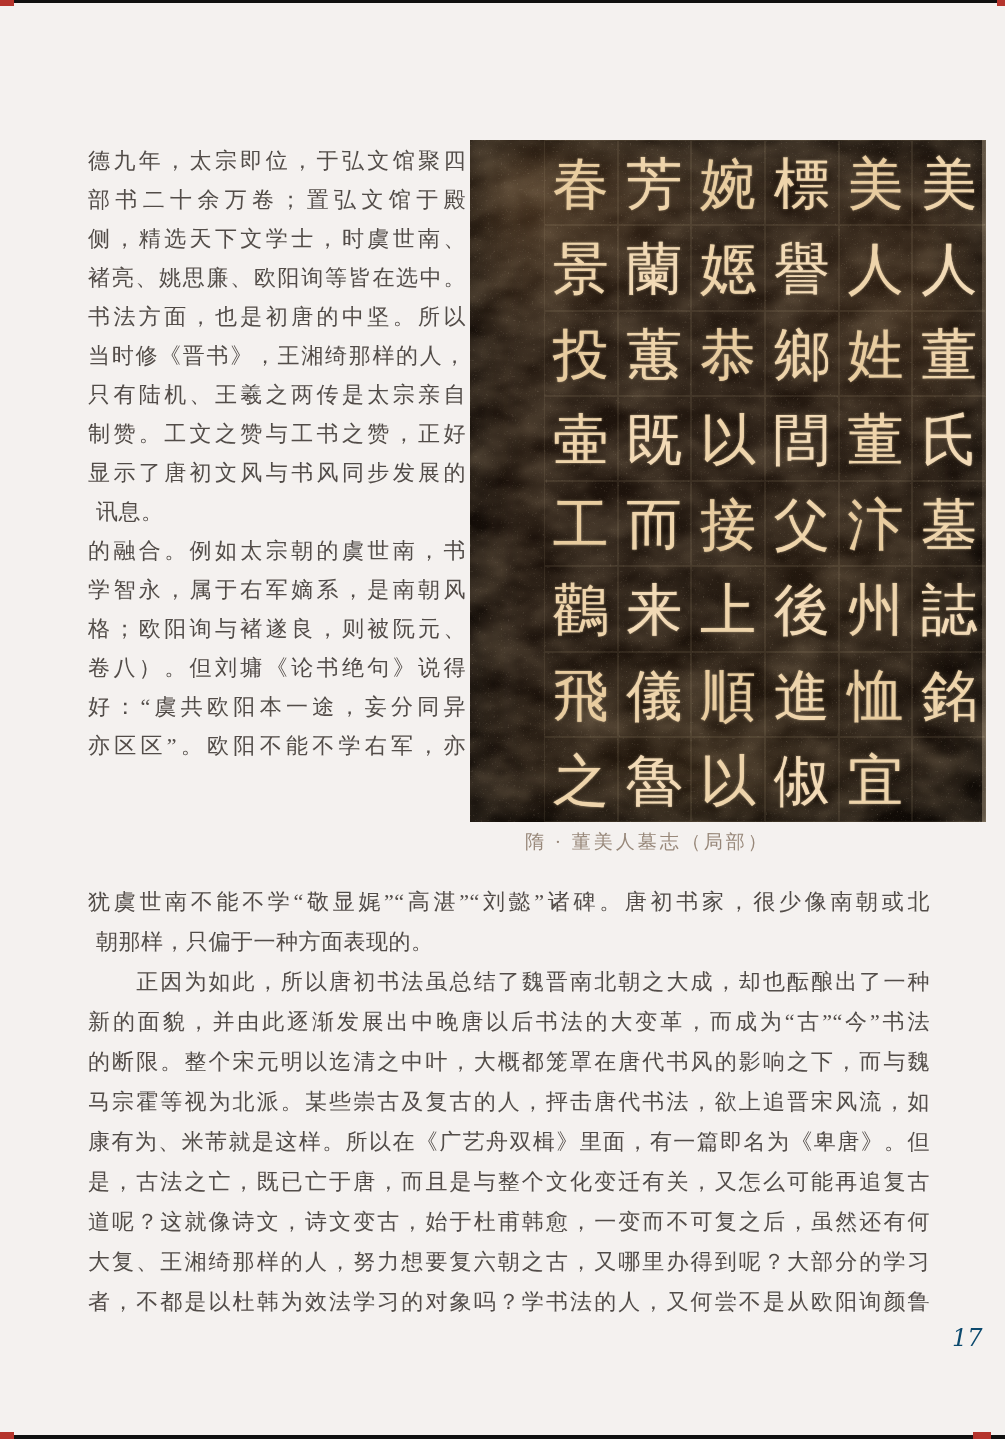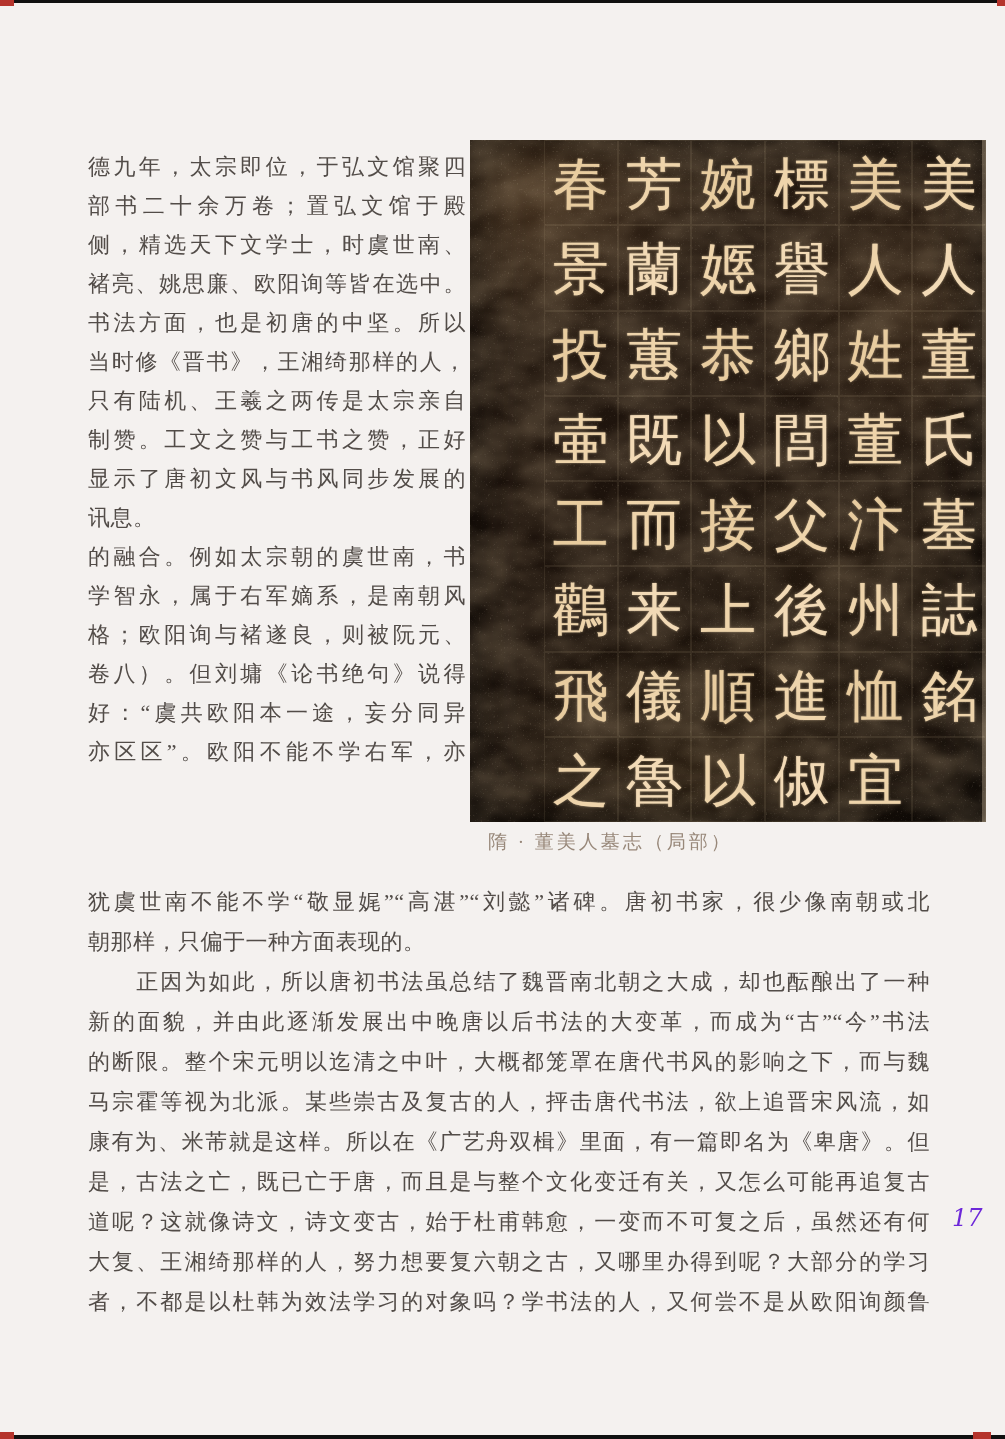--- a/index.html
+++ b/index.html
@@ -13,31 +13,31 @@
   .edge.top{top:0;height:3px;}
   .edge.bottom{bottom:0;height:4px;}
   .corner-mark{position:absolute;background:#b5342c;}
   .corner-mark.tl{left:0;top:0;width:14px;height:6px;}
   .corner-mark.tr{right:0;top:0;width:8px;height:6px;}
   .corner-mark.bl{left:0;bottom:0;width:14px;height:7px;}
   .corner-mark.br{right:14px;bottom:0;width:18px;height:7px;}
 
   
   .textblock{position:absolute;color:#524c48;}
-  .leftcol{left:88px;top:147px;width:378px;}
+  .leftcol{left:88px;top:141px;width:378px;}
   .fullwidth{left:88px;top:882px;width:842px;}
   .tline{
     font-size:22px;
     text-align:justify;text-align-last:justify;
     white-space:pre-wrap;
     letter-spacing:0.5px;
   }
   .leftcol .tline{height:39px;line-height:39px;}
   .fullwidth .tline{height:40px;line-height:40px;}
-  .tline.para-end{text-align-last:left;}
+  .tline.para-end{text-align-last:left;margin-left:8px;}
 
   
   .rubbing{
     position:absolute;left:470px;top:140px;width:516px;height:682px;margin:0;
     background:
       radial-gradient(ellipse 60% 40% at 12% 6%, rgba(96,70,44,.50), rgba(0,0,0,0) 60%),
       radial-gradient(ellipse 50% 35% at 85% 25%, rgba(78,56,34,.38), rgba(0,0,0,0) 65%),
       radial-gradient(ellipse 70% 45% at 45% 95%, rgba(70,52,30,.42), rgba(0,0,0,0) 60%),
       radial-gradient(ellipse 40% 30% at 70% 65%, rgba(60,44,26,.30), rgba(0,0,0,0) 70%),
       linear-gradient(160deg,#281c12 0%,#1d130c 45%,#160f09 100%);
@@ -56,26 +56,26 @@
     border:1px solid rgba(220,195,158,.10);
     font-size:56px;color:#eed4ab;
     text-shadow:0 0 3px rgba(242,216,172,.40), 0 0 1px rgba(255,235,200,.55);
     font-family:"DejaVu Serif","Liberation Serif",serif;
     filter:blur(.2px);
   }
   .rcol:nth-child(odd) .rcell:nth-child(even){color:#f2dab6;}
   .rcol:nth-child(even) .rcell:nth-child(odd){color:#e8cc9f;}
 
   .caption{
-    position:absolute;left:488px;top:829px;
+    position:absolute;left:525px;top:829px;
     font-size:19px;color:#98887a;letter-spacing:3px;
   }
   .pagenum{
-    position:absolute;left:952px;top:1204px;
-    font-style:italic;font-size:24px;color:#6d28d9;
+    position:absolute;left:952px;top:1324px;
+    font-style:italic;font-size:24px;color:#0c4a6e;
     font-family:"DejaVu Serif","Liberation Serif",serif;
   }
 </style>
 </head>
 <body>
 
 <div class="edge top"></div>
 <div class="edge bottom"></div>
 <div class="corner-mark tl"></div>
 <div class="corner-mark tr"></div>

